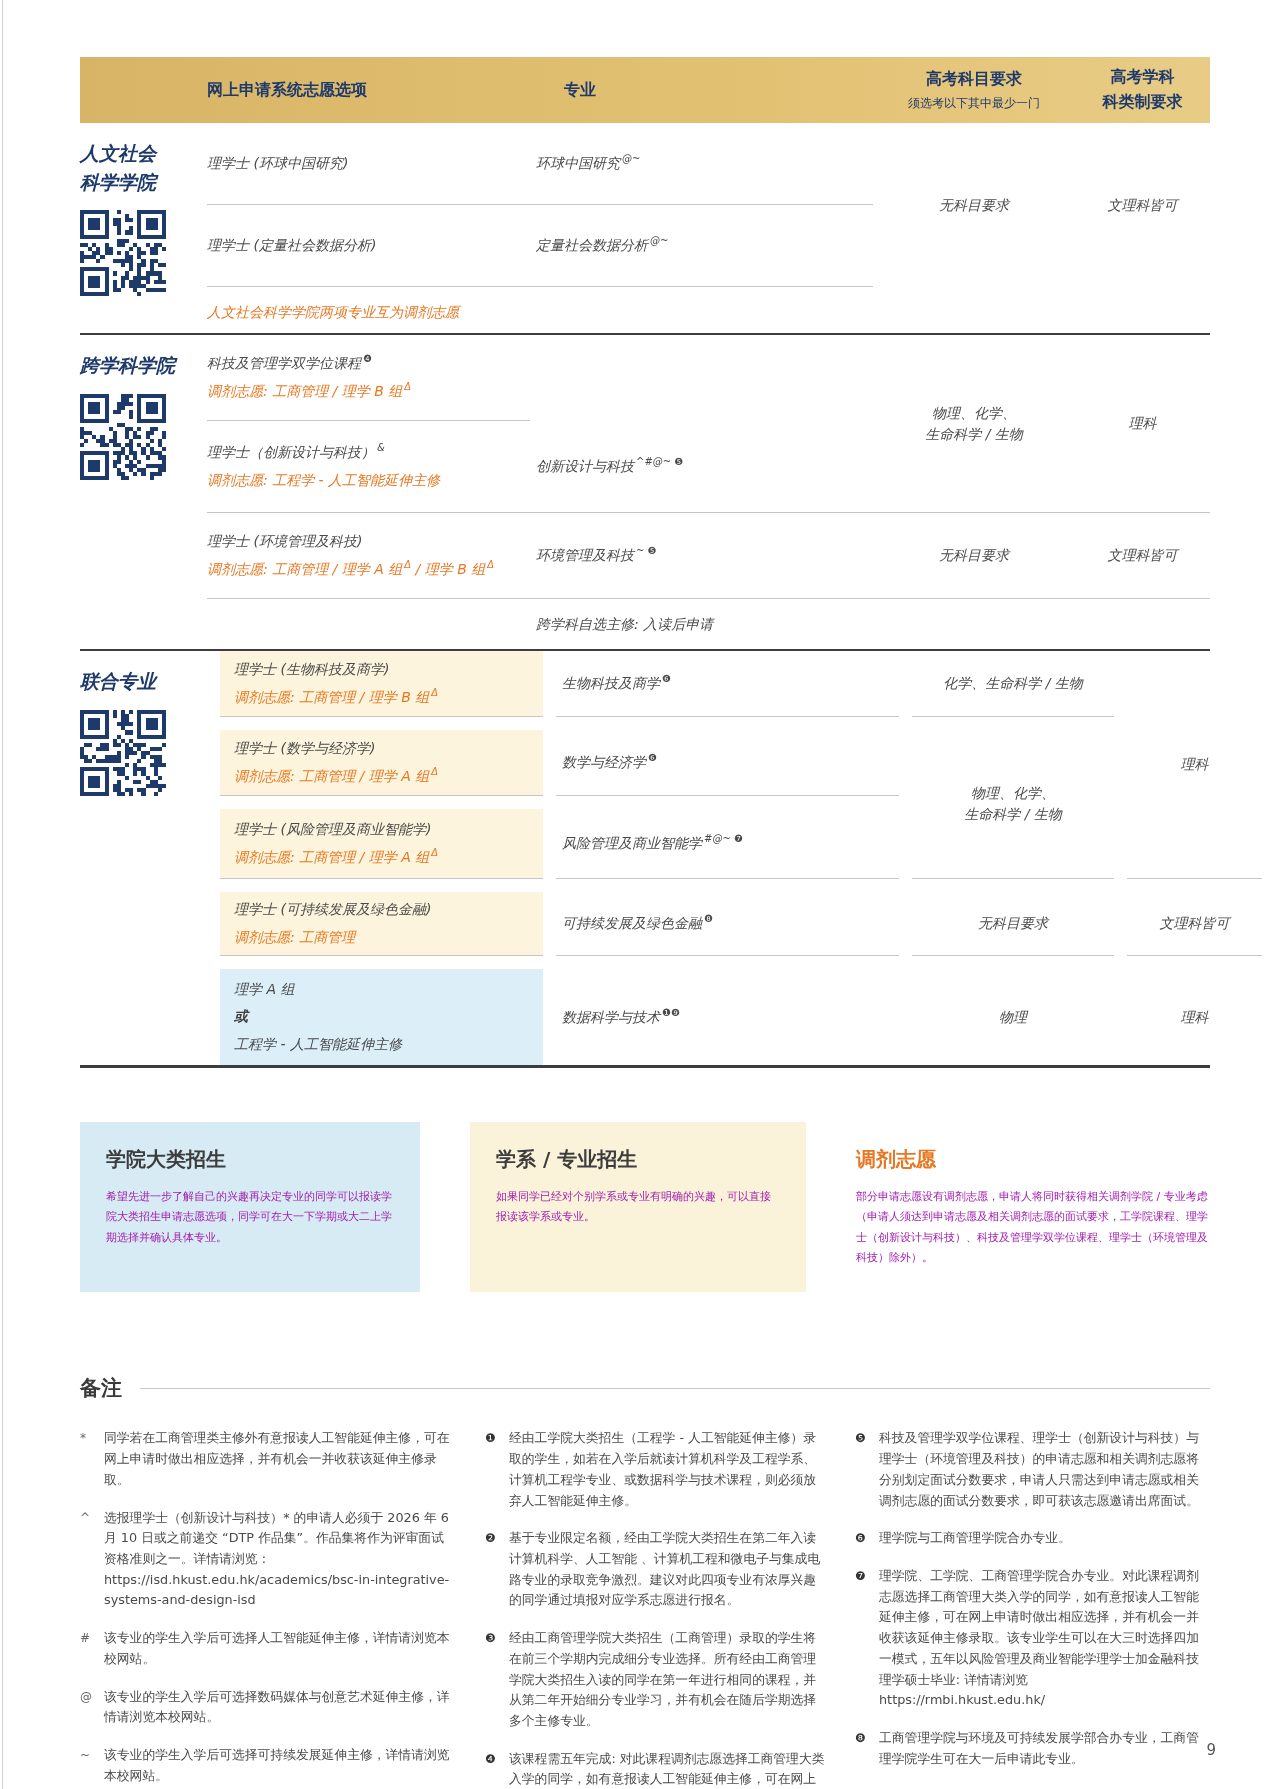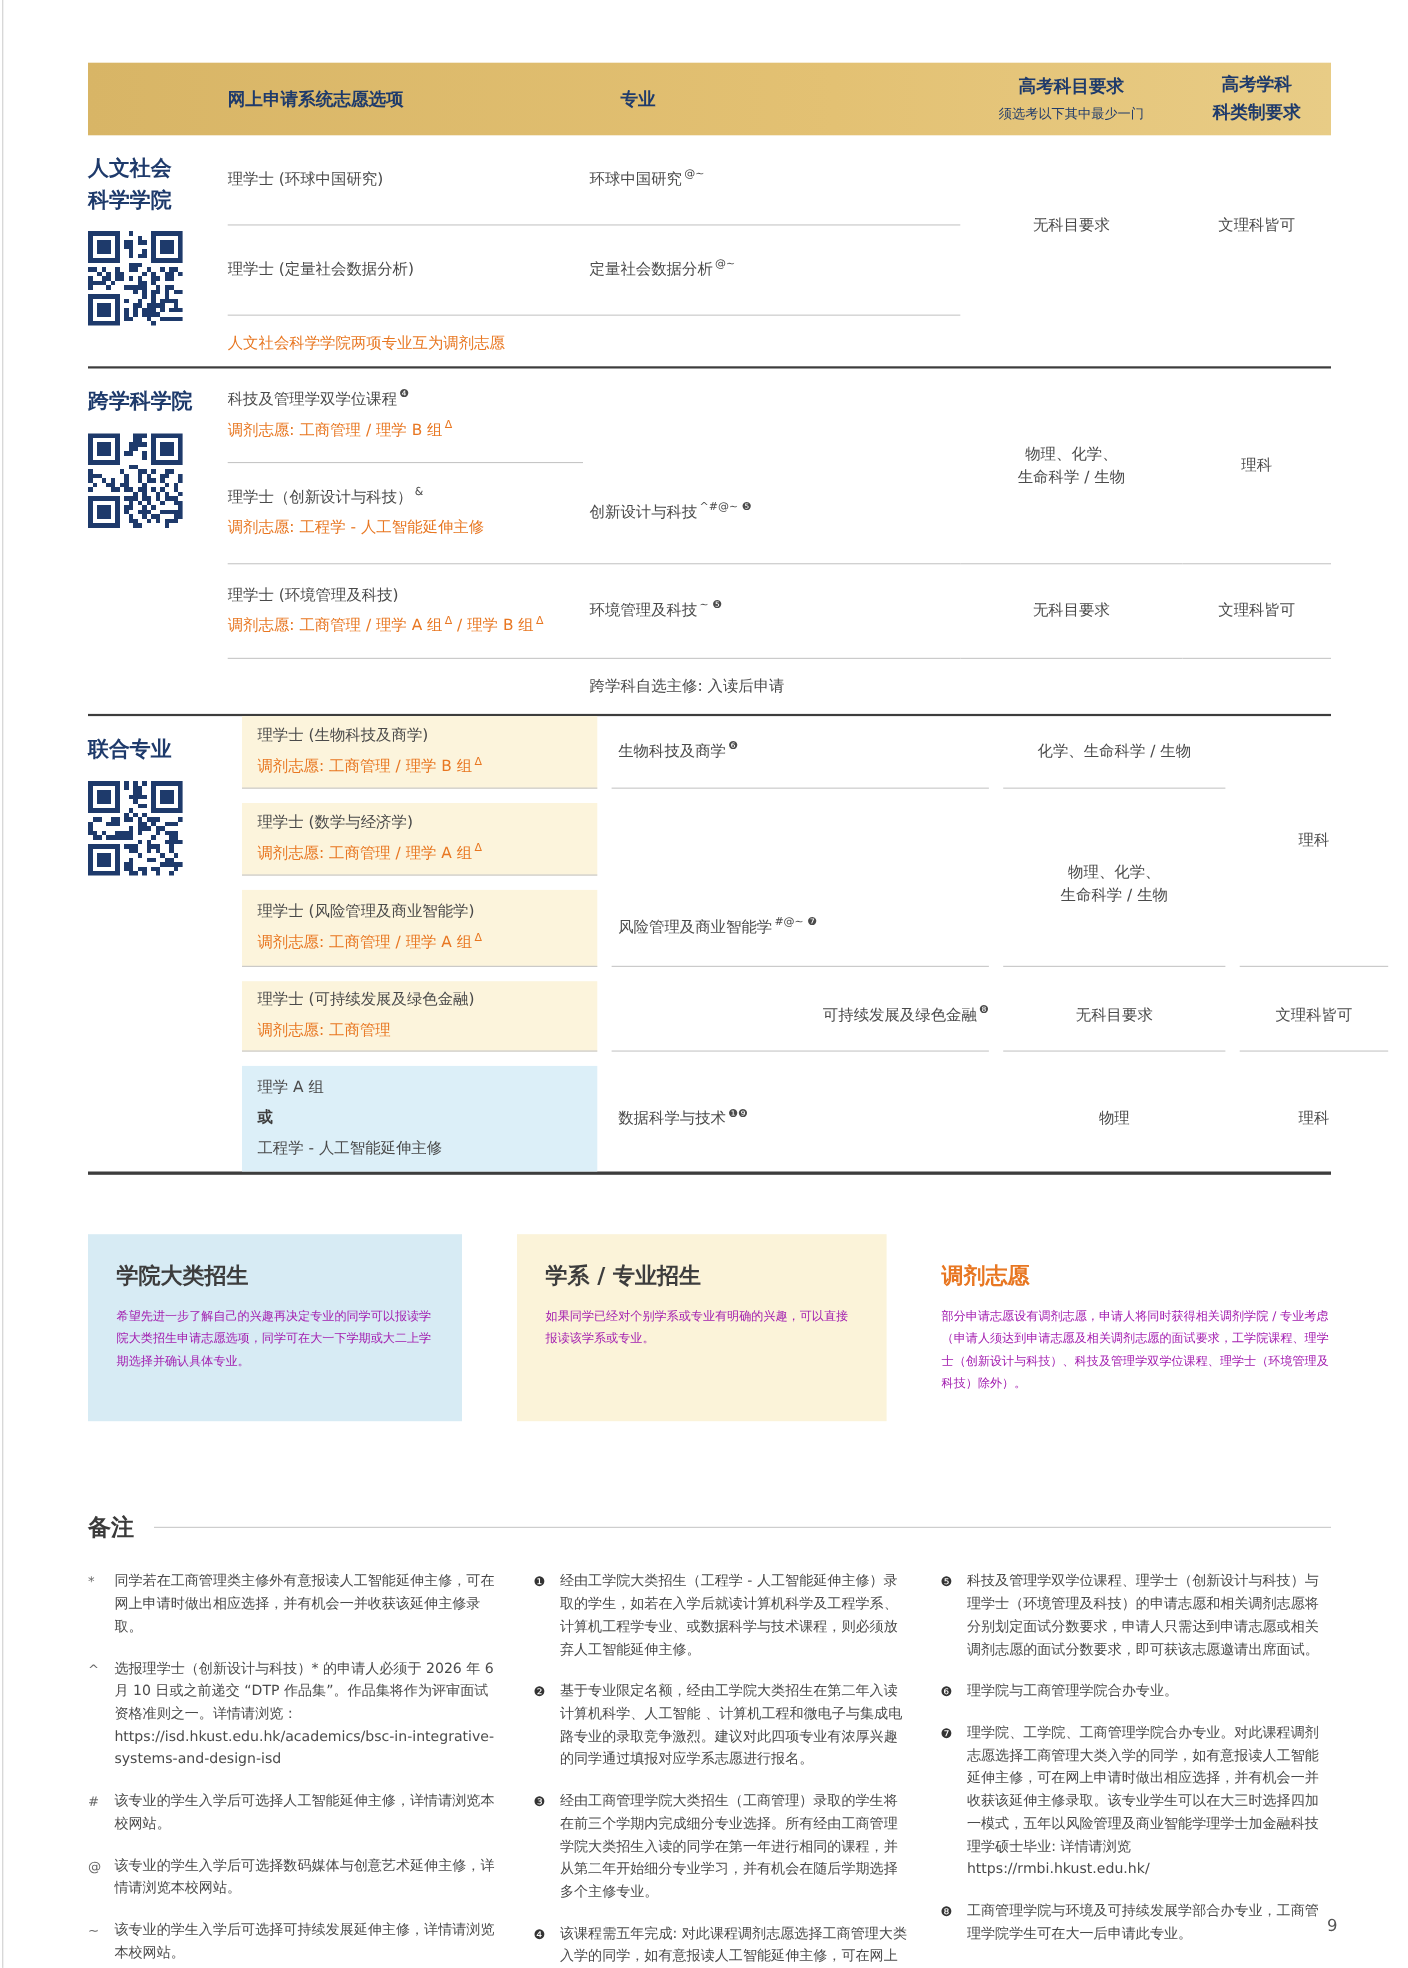--- a/index.html
+++ b/index.html
@@ -9,21 +9,21 @@
   .content{position:absolute;left:80px;top:57px;width:1130px;}
 
   
   .thead{display:grid;grid-template-columns:127px 323px 343px 202px 135px;height:66px;
          background:linear-gradient(90deg,#d8b566,#e3c173 60%,#e8cc86);color:#1e3a6b;align-items:center;}
   .th-main{font-size:16px;font-weight:bold;}
   .th-center{text-align:center;}
   .th-sub{font-size:12px;margin-top:5px;font-weight:normal;}
   .th-two{line-height:1.55;}
 
-  .sec{display:grid;grid-template-columns:127px 323px 343px 202px 135px;}
+  .sec{display:grid;grid-template-columns:127px 323px 343px 202px 135px;font-style:italic;}
   .sec-b{border-top:2px solid #3d3d3d;}
   .sec-c{border-top:2px solid #3d3d3d;border-bottom:3px solid #3d3d3d;gap:13px;}
   .cell{display:flex;flex-direction:column;justify-content:center;font-size:14px;line-height:1.5;}
   .bb{border-bottom:1px solid #c6c6c6;}
   .center{align-items:center;text-align:center;}
   .major-cell{padding-left:6px;}
   .label-cell{justify-content:flex-start;padding-top:16px;}
   .sec-label{color:#1e3a6b;font-weight:bold;font-size:19px;line-height:1.5;}
   .qr{width:86px;height:86px;margin-top:14px;display:block;shape-rendering:crispEdges;}
   .backup{color:#e87722;margin-top:7px;}
@@ -541,36 +541,39 @@
       <div class="cell center bb" style="grid-area:1/4/2/5;">
         <span>化学、生命科学 / 生物</span>
       </div>
       <div class="cell center bb" style="grid-area:1/5/4/6;">
         <span>理科</span>
       </div>
       <div class="cell bb bg-yellow pad-c1" style="grid-area:2/2/3/3;">
         <span>理学士 (数学与经济学)</span>
         <span class="backup"><span>调剂志愿: 工商管理 / 理学 A 组</span><sup class="sp-o">Δ</sup></span>
       </div>
+      <div class="cell bb major-cell" style="grid-area:2/3/3/4;">
+        <span><span>数学与经济学</span><sup class="sp">❻</sup></span>
+      </div>
       <div class="cell center bb" style="grid-area:2/4/4/5;">
         <span>物理、化学、</span>
         <span>生命科学 / 生物</span>
       </div>
       <div class="cell bb bg-yellow pad-c1" style="grid-area:3/2/4/3;">
         <span>理学士 (风险管理及商业智能学)</span>
         <span class="backup"><span>调剂志愿: 工商管理 / 理学 A 组</span><sup class="sp-o">Δ</sup></span>
       </div>
       <div class="cell bb major-cell" style="grid-area:3/3/4/4;">
         <span><span>风险管理及商业智能学</span><sup class="sp">#@~ ❼</sup></span>
       </div>
       <div class="cell bb bg-yellow pad-c1" style="grid-area:4/2/5/3;">
         <span>理学士 (可持续发展及绿色金融)</span>
         <span class="backup">调剂志愿: 工商管理</span>
       </div>
-      <div class="cell bb major-cell" style="grid-area:4/3/5/4;text-align:right;">
+      <div class="cell bb major-cell" style="grid-area:4/3/5/4;">
         <span><span>可持续发展及绿色金融</span><sup class="sp">❽</sup></span>
       </div>
       <div class="cell center bb" style="grid-area:4/4/5/5;">
         <span>无科目要求</span>
       </div>
       <div class="cell center bb" style="grid-area:4/5/5/6;">
         <span>文理科皆可</span>
       </div>
       <div class="cell bg-blue pad-c1 r5lines" style="grid-area:5/2/6/3;">
         <div>理学 A 组</div>

